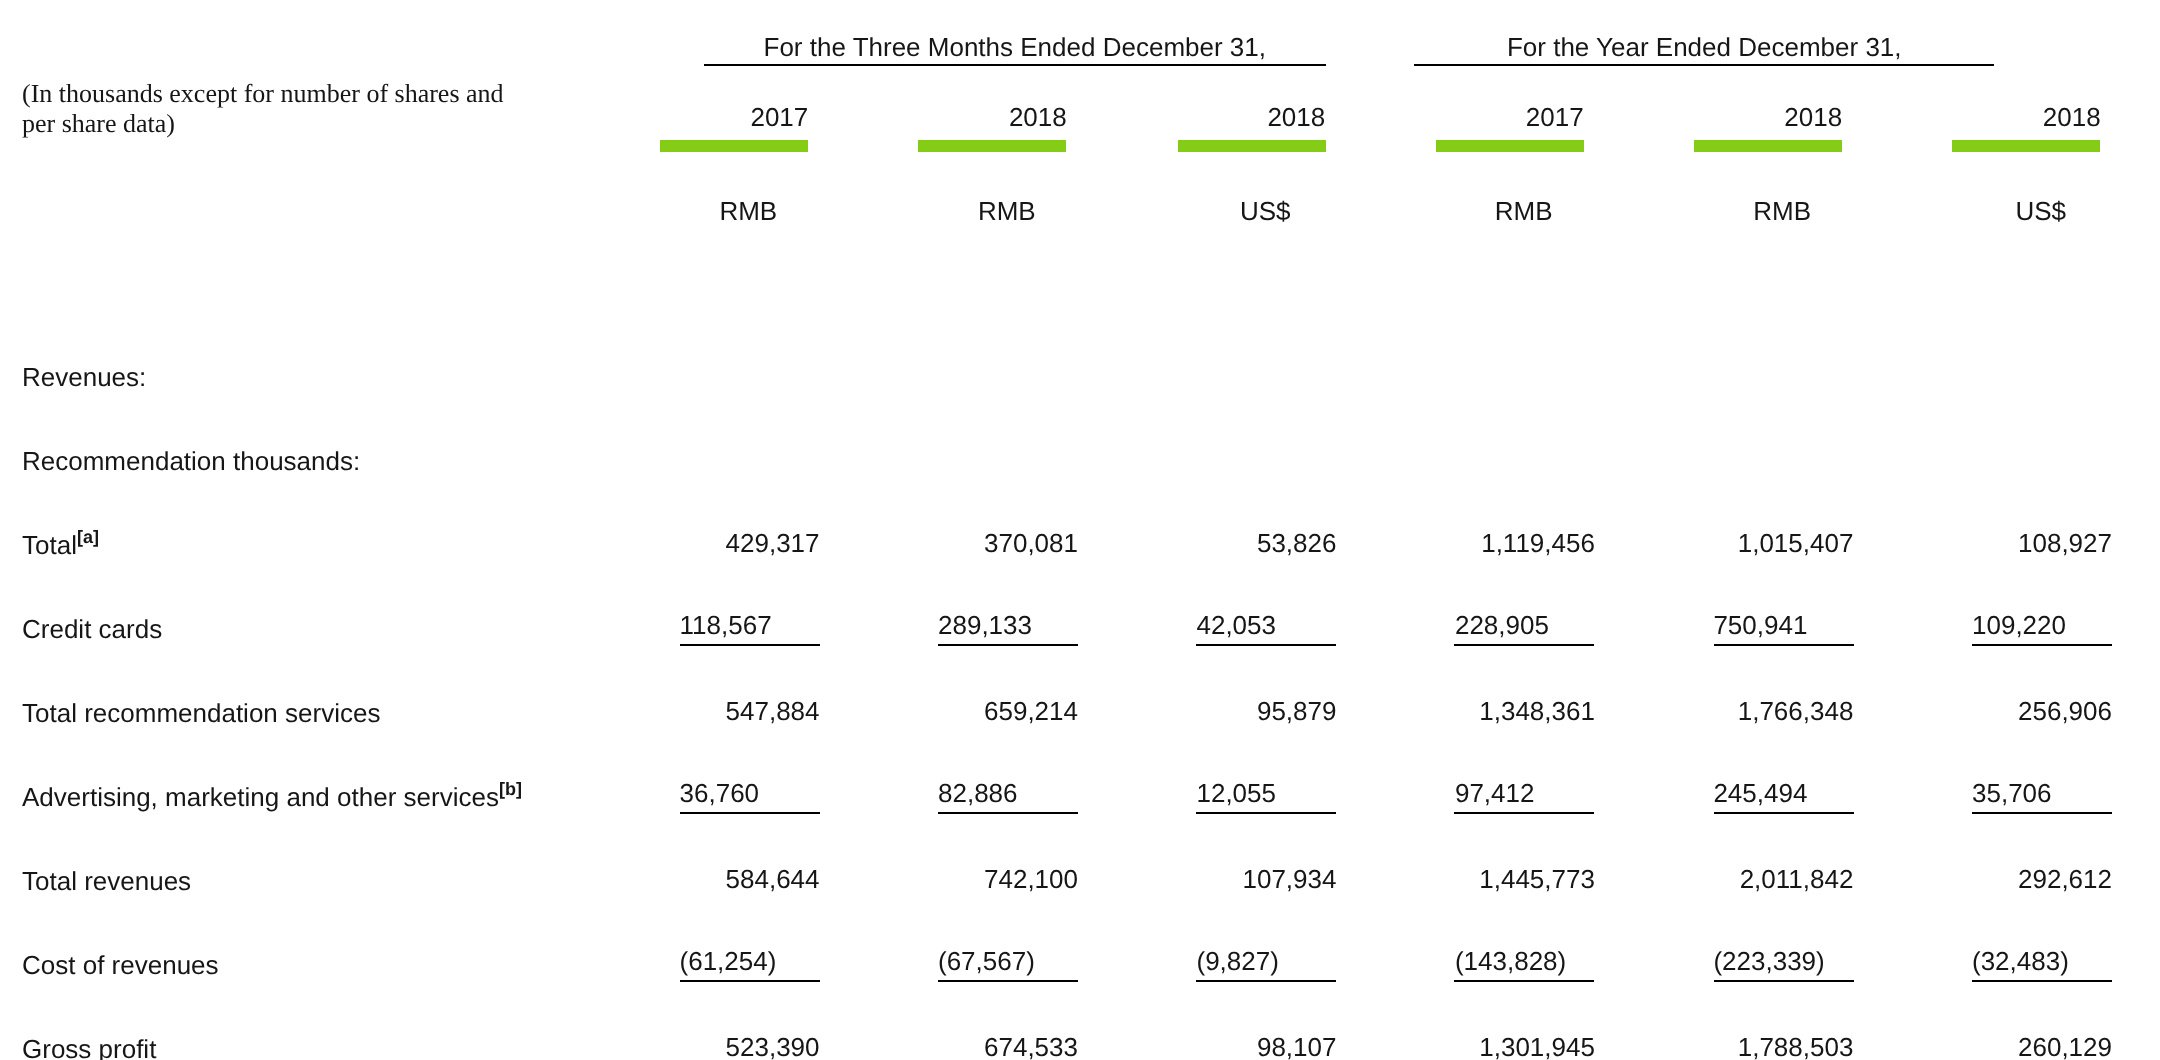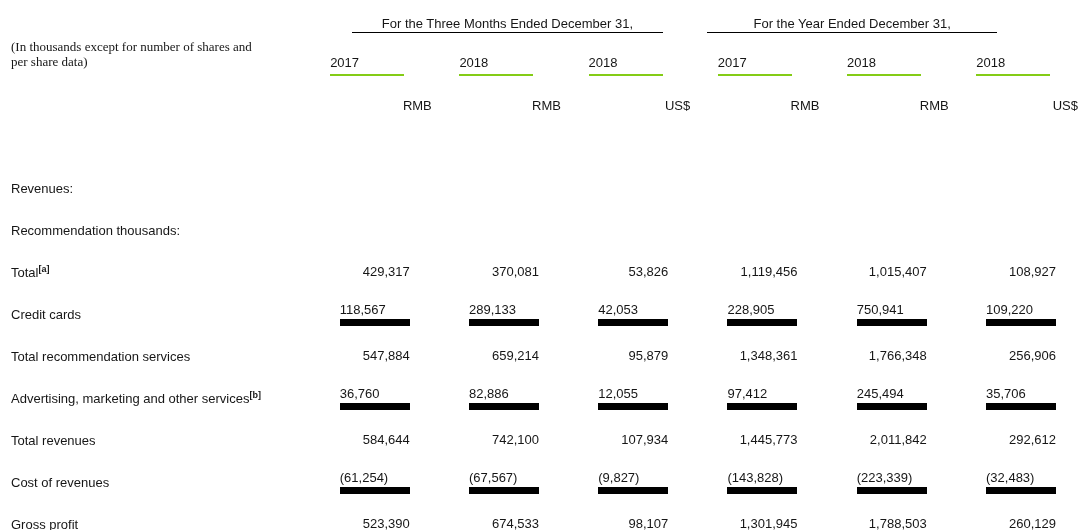--- a/index.html
+++ b/index.html
@@ -40,44 +40,44 @@
     border-bottom: 1px solid #000;
     padding-bottom: 1px;
   }
   td.group-cell .g1 { margin: 0 26px 0 48px; }
   td.group-cell .g2 { margin: 0 80px 0 16px; }
 
   td.year { text-align: center; padding-top: 12px; vertical-align: bottom; height: 30px; }
   span.year-u {
     display: inline-block;
     min-width: 74px;
-    text-align: left;
-    border-bottom: 2px solid #84cc16;
+    text-align: right;
+    border-bottom: 6px solid #84cc16;
     padding-bottom: 4px;
   }
 
   td.cur {
-    text-align: right;
+    text-align: center;
     padding: 16px 0 0 14px;
     height: 24px;
     vertical-align: middle;
   }
   tr.spacer td { height: 48px; }
 
   
   tr.body td { height: 40px; vertical-align: middle; }
   td.label { text-align: left; }
   td.num { text-align: right; padding-right: 22px; }
   span.val {
     display: inline-block;
     padding-bottom: 2px;
     text-align: left;
   }
   span.val.u {
-    border-bottom: 7px solid #000000;
+    border-bottom: 1px solid #000000;
     min-width: 70px;
   }
   sup.fn {
     font-weight: 700;
     font-size: 9px;
     line-height: 0;
   }
 </style>
 </head>
 <body>

